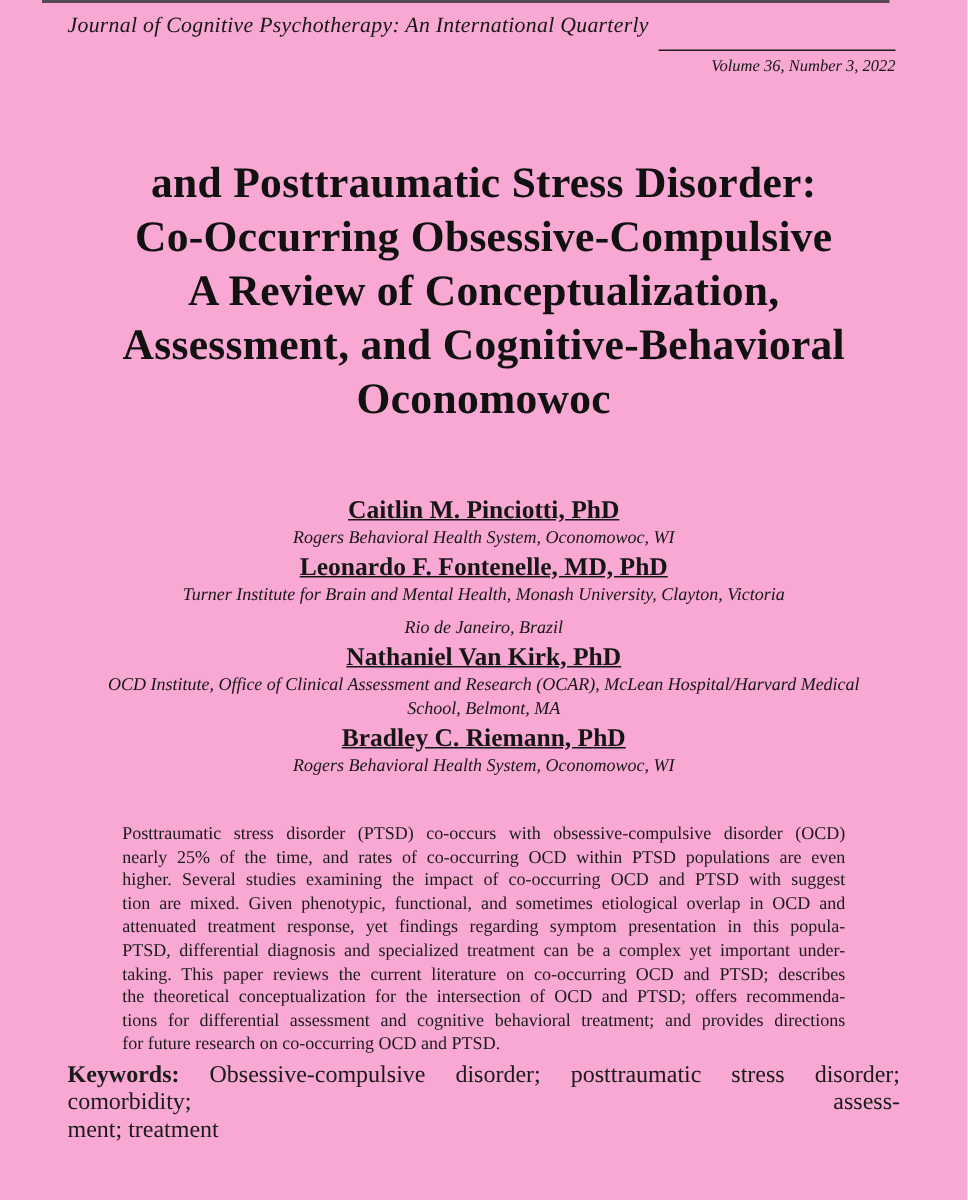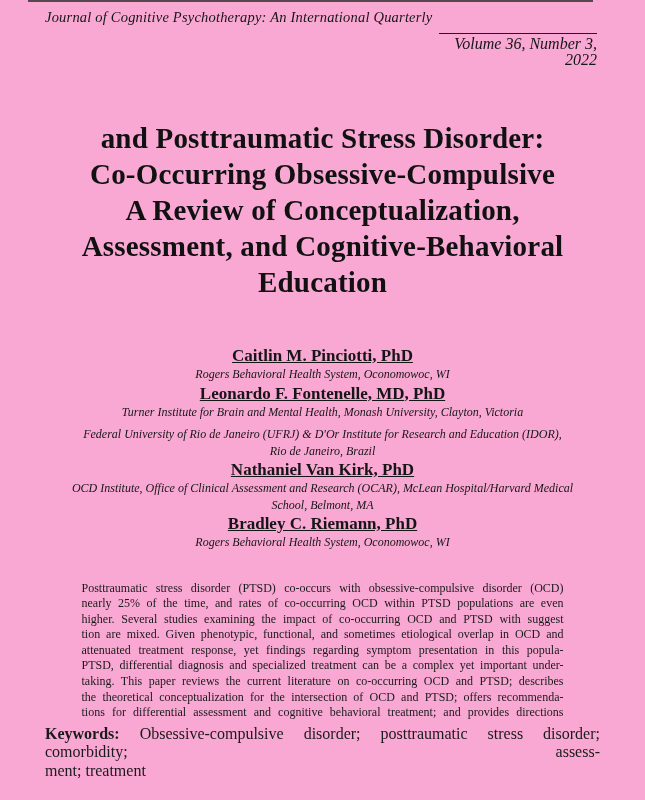--- a/index.html
+++ b/index.html
@@ -29,21 +29,21 @@
     line-height: 18px;
     letter-spacing: 0.2px;
   }
   .issue-block {
     width: 158px;
     margin: 7px 3px 0 auto;
   }
   .issue-rule { border-top: 1.6px solid #1c1c1c; height: 0; }
   .issue-info {
     font-style: italic;
-    font-size: 16px;
+    font-size: 11px;
     line-height: 16px;
     text-align: right;
     padding-top: 2px;
   }
   .article-title {
     margin: 52px -22px 0;
     text-align: center;
     font-size: 29px;
     line-height: 36px;
     font-weight: bold;
@@ -97,51 +97,51 @@
       <div class="issue-rule"></div>
       <div class="issue-info">Volume 36, Number 3, 2022</div>
     </div>
   </header>
 
   <h1 class="article-title">
     <span class="title-line">and Posttraumatic Stress Disorder:</span>
     <span class="title-line">Co-Occurring Obsessive-Compulsive</span>
     <span class="title-line">A Review of Conceptualization,</span>
     <span class="title-line">Assessment, and Cognitive-Behavioral</span>
-    <span class="title-line">Education</span>
+    <span class="title-line">Oconomowoc</span>
   </h1>
 
   <section class="authors">
     <div class="author-name">Caitlin M. Pinciotti, PhD</div>
     <div class="affiliation">Rogers Behavioral Health System, Oconomowoc, WI</div>
 
     <div class="author-name">Leonardo F. Fontenelle, MD, PhD</div>
     <div class="affiliation">Turner Institute for Brain and Mental Health, Monash University, Clayton, Victoria</div>
 
     <div class="affil-gap"></div>
-    <div class="affiliation">Federal University of Rio de Janeiro (UFRJ) &amp; D'Or Institute for Research and Education (IDOR),</div>
     <div class="affiliation">Rio de Janeiro, Brazil</div>
 
     <div class="author-name">Nathaniel Van Kirk, PhD</div>
     <div class="affiliation">OCD Institute, Office of Clinical Assessment and Research (OCAR), McLean Hospital/Harvard Medical</div>
     <div class="affiliation">School, Belmont, MA</div>
 
     <div class="author-name">Bradley C. Riemann, PhD</div>
     <div class="affiliation">Rogers Behavioral Health System, Oconomowoc, WI</div>
   </section>
 
   <section class="abstract">
     <div class="abs-line">Posttraumatic stress disorder (PTSD) co-occurs with obsessive-compulsive disorder (OCD)</div>
     <div class="abs-line">nearly 25% of the time, and rates of co-occurring OCD within PTSD populations are even</div>
     <div class="abs-line">higher. Several studies examining the impact of co-occurring OCD and PTSD with suggest</div>
     <div class="abs-line">tion are mixed. Given phenotypic, functional, and sometimes etiological overlap in OCD and</div>
     <div class="abs-line">attenuated treatment response, yet findings regarding symptom presentation in this popula-</div>
     <div class="abs-line">PTSD, differential diagnosis and specialized treatment can be a complex yet important under-</div>
     <div class="abs-line">taking. This paper reviews the current literature on co-occurring OCD and PTSD; describes</div>
     <div class="abs-line">the theoretical conceptualization for the intersection of OCD and PTSD; offers recommenda-</div>
     <div class="abs-line">tions for differential assessment and cognitive behavioral treatment; and provides directions</div>
+    <div class="abs-line last">for future research on co-occurring OCD and PTSD.</div>
   </section>
 
   <section class="keywords">
     <div class="kw-line1"><span class="kw-label">Keywords:</span> <span>Obsessive-compulsive disorder; posttraumatic stress disorder; comorbidity; assess-</span></div>
     <div class="kw-line2">ment; treatment</div>
   </section>
 </div>
 
 </body></html>

